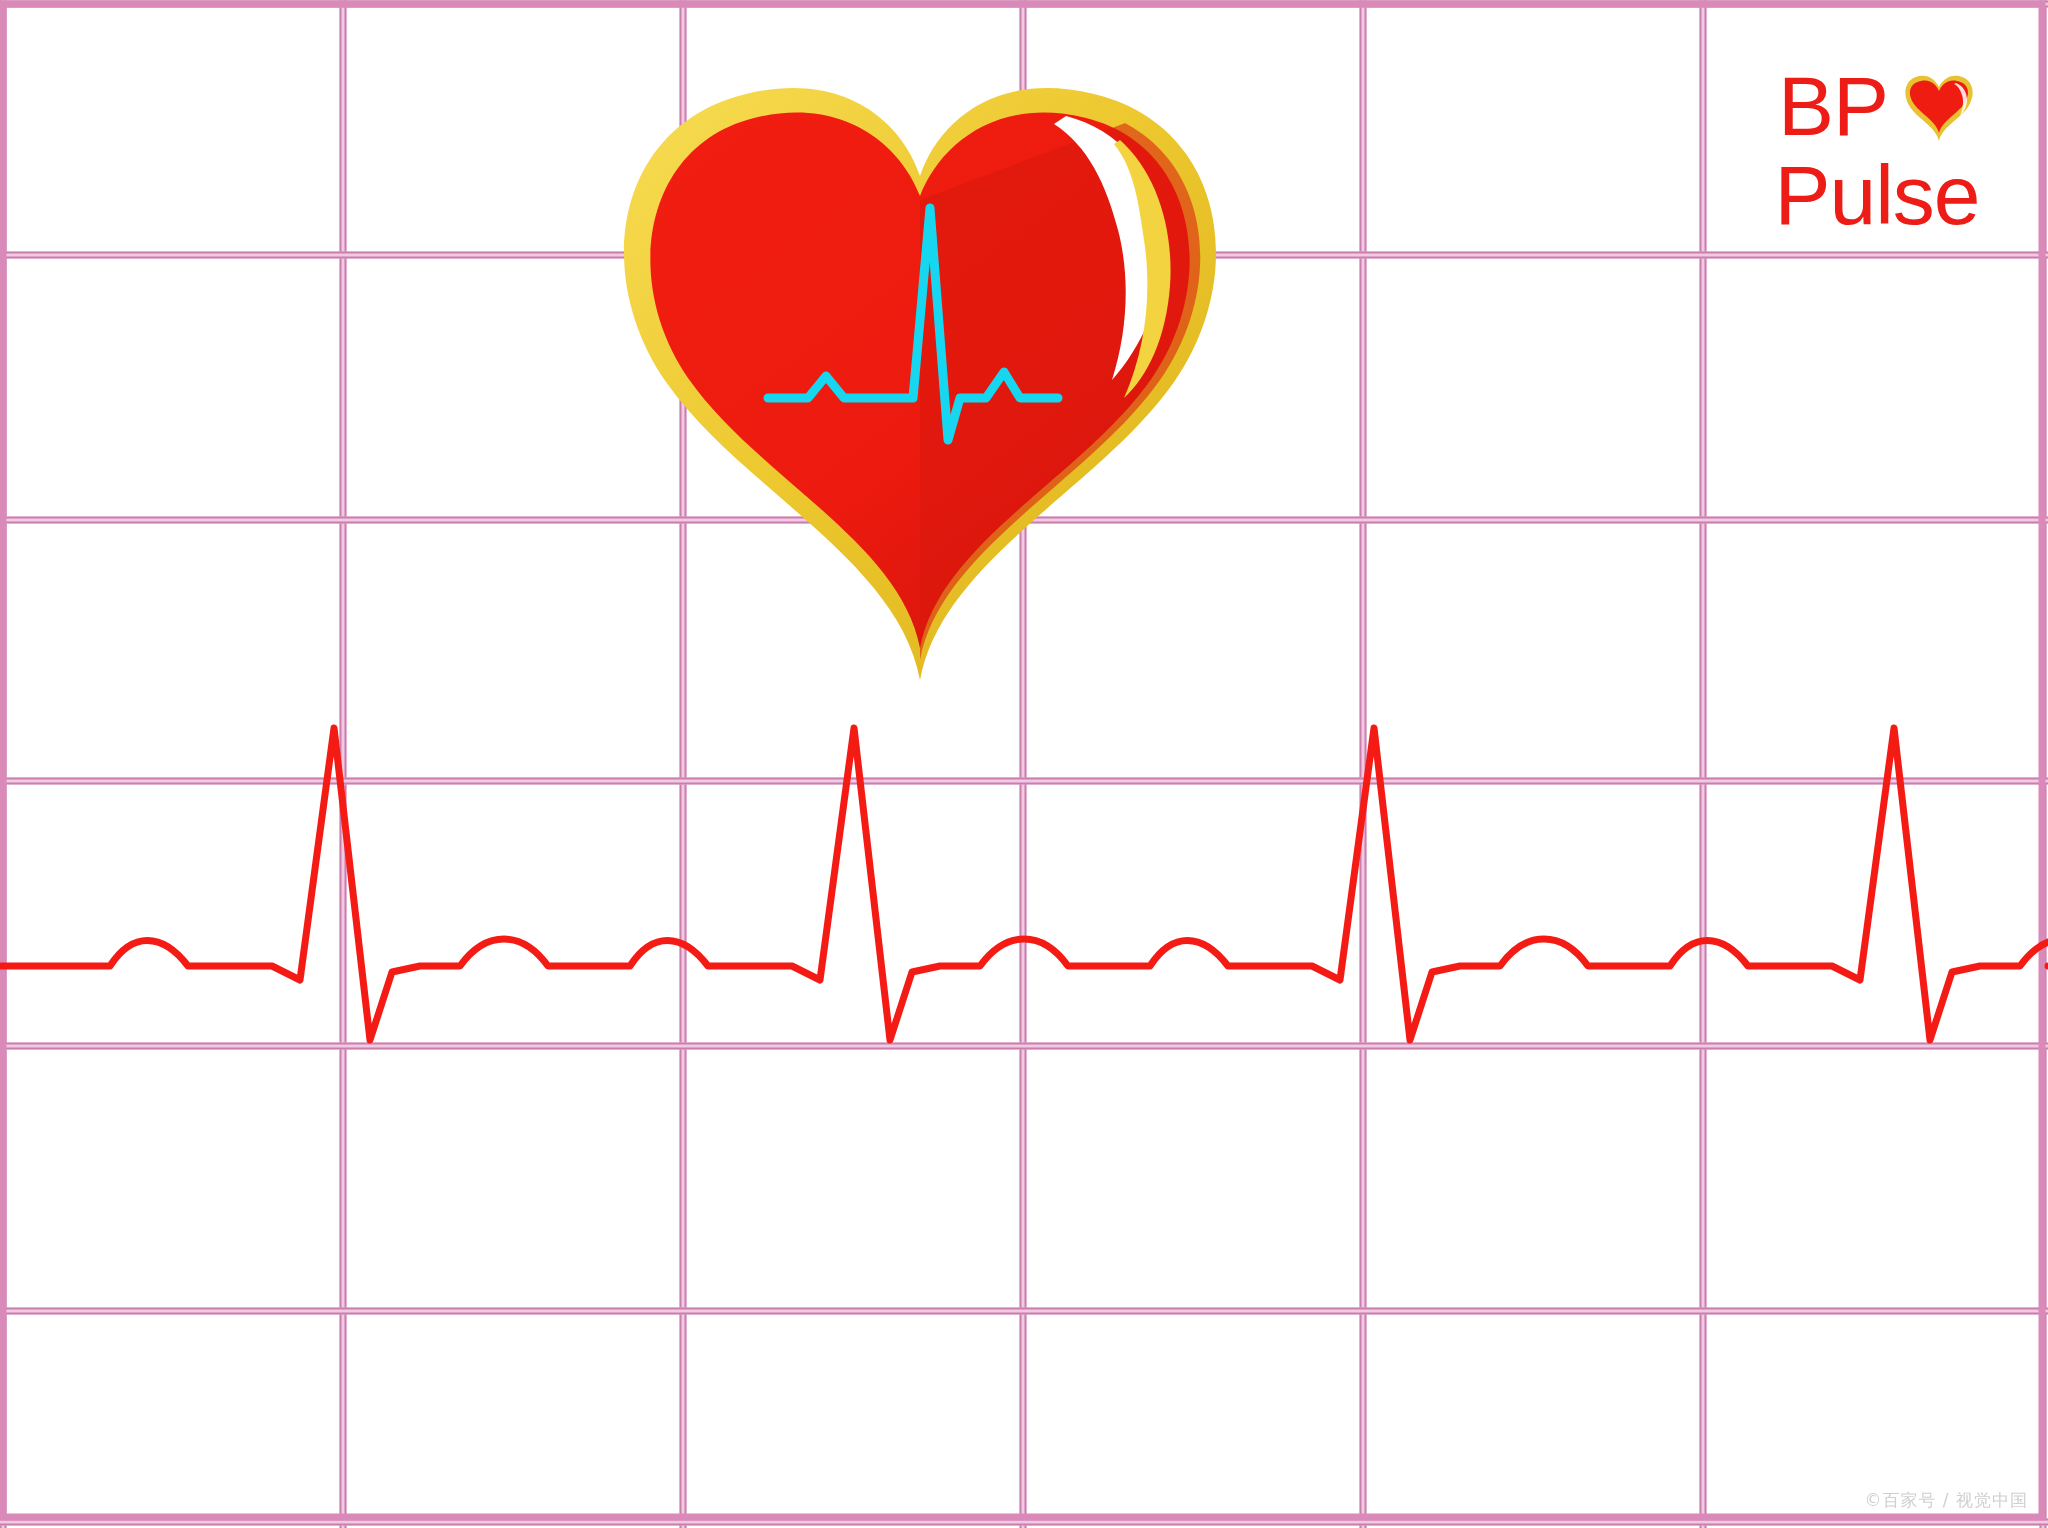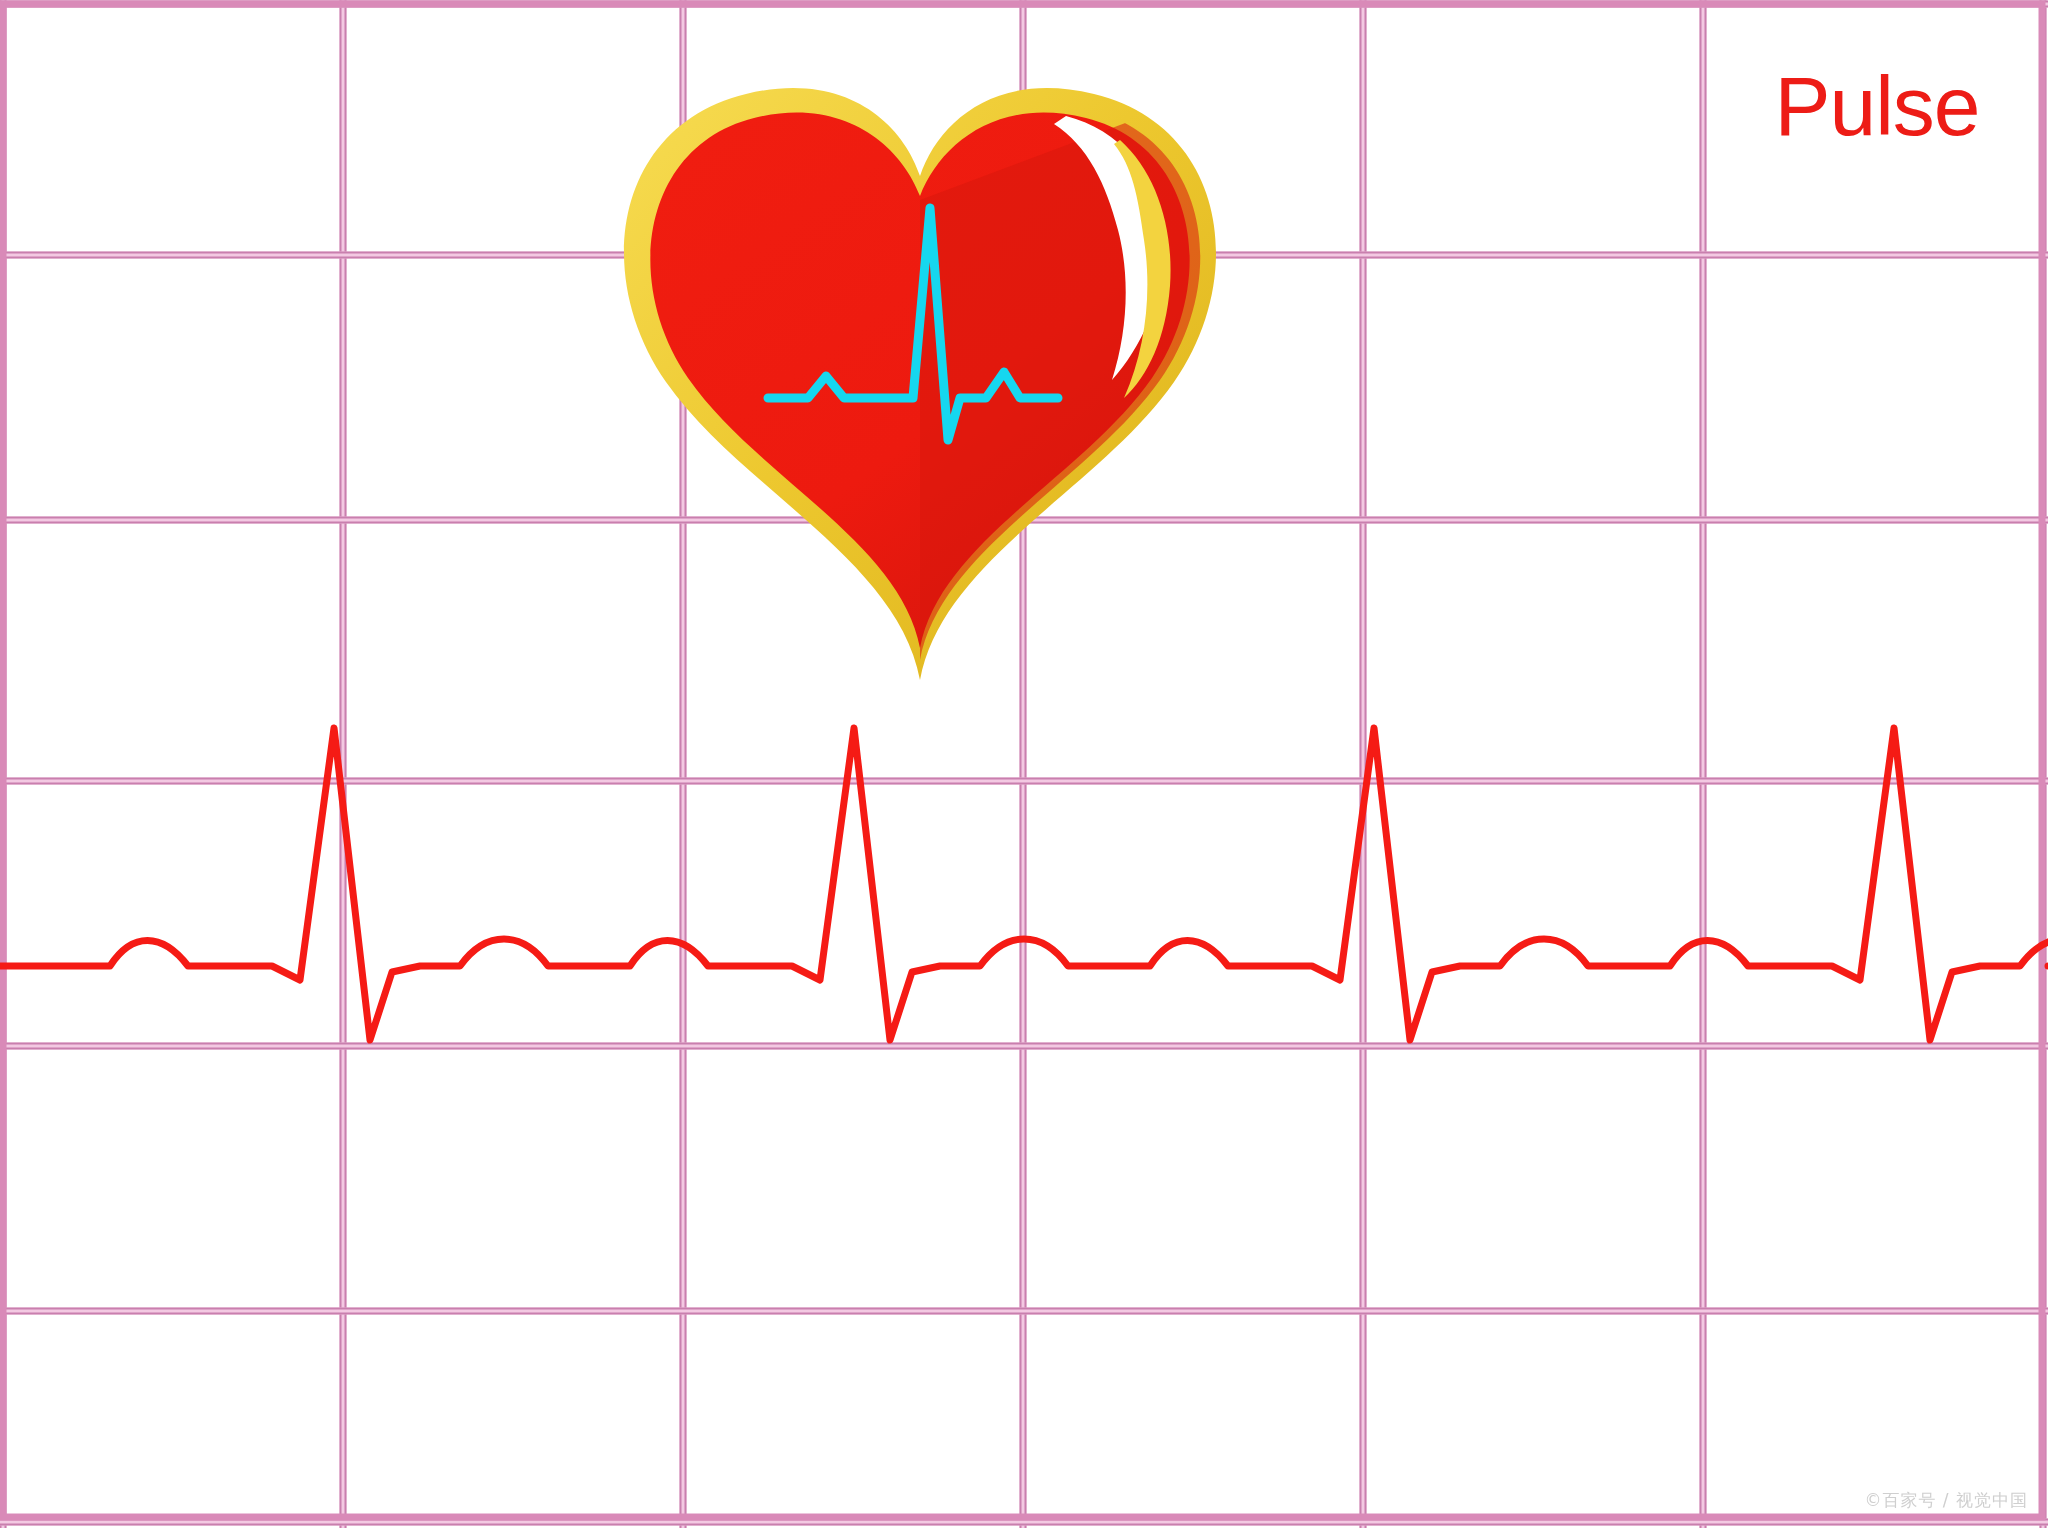--- a/index.html
+++ b/index.html
@@ -203,19 +203,32 @@
              L 140 318
              L 155 318
              L 172 128 L 190 360 L 202 318
              L 228 318
              L 246 292 L 262 318
              L 300 318" transform="translate(158,0)"></path>
   </svg>
 
   <div id="vitals-readout">
 
+    <div class="vital-line with-icon">
+      <span>BP</span>
+      <svg class="mini-heart" viewBox="0 0 74 68" aria-hidden="true">
+        <path fill="#e8c230" d="M37 66 C 34 52, 16 44, 8 32 C 0 20, 2 4, 17 1
+                 C 28 -1, 34 6, 37 12 C 40 6, 46 -1, 57 1
+                 C 72 4, 74 20, 66 32 C 58 44, 40 52, 37 66 Z"></path>
+        <path fill="#ee1c11" d="M37 58 C 34 46, 19 39, 12 29 C 5 19, 7 8, 19 6
+                 C 29 4, 34 10, 37 16 C 40 10, 45 4, 55 6
+                 C 67 8, 69 19, 62 29 C 55 39, 40 46, 37 58 Z"></path>
+        <path fill="#ffffff" opacity="0.85" d="M54 8 C 61 11, 65 17, 65 25 C 65 31, 62 37, 58 41
+                 C 61 34, 62 26, 60 20 C 58 14, 56 11, 52 9 Z"></path>
+      </svg>
+    </div>
 
     <div class="vital-line">Pulse</div>
   </div>
 
   <div id="watermark">©百家号 / 视觉中国</div>
 
 </div>
 
 </body></html>

